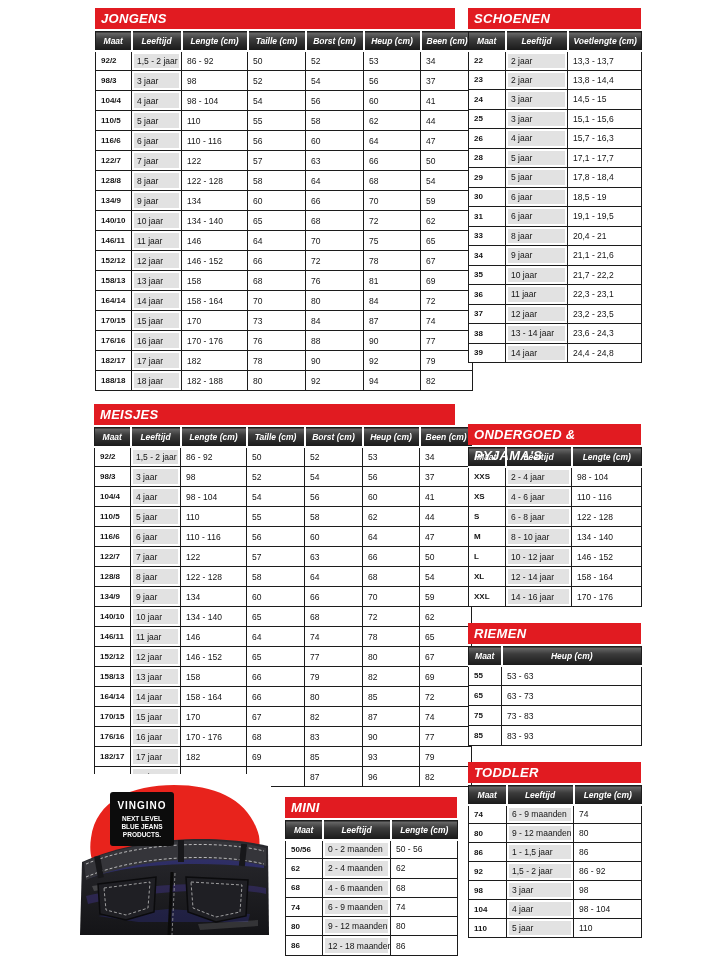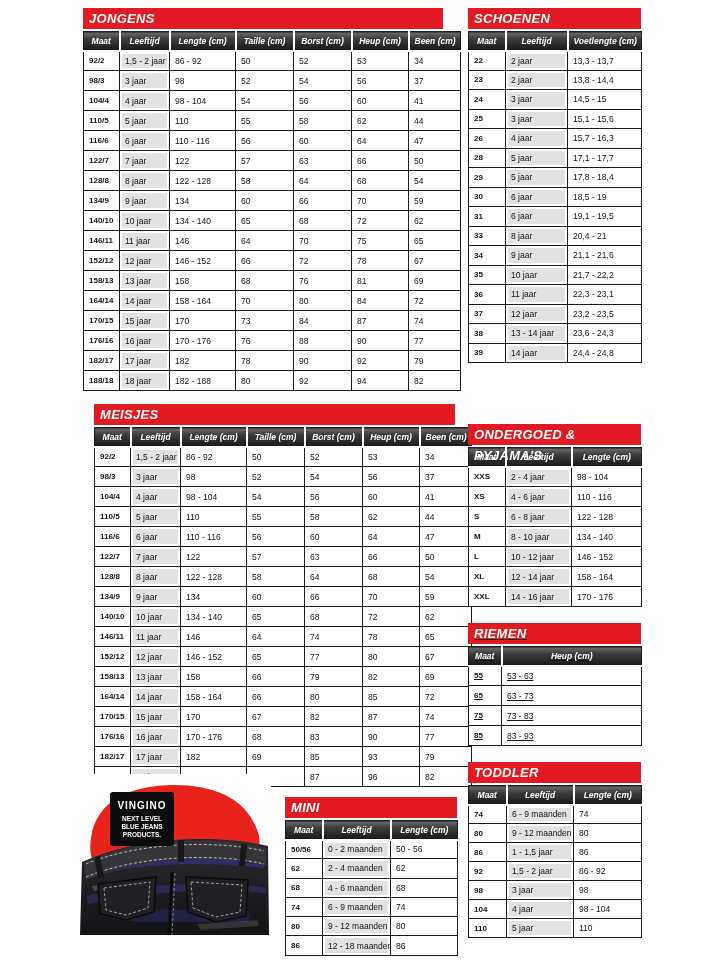--- a/index.html
+++ b/index.html
@@ -60,21 +60,21 @@
   }
   .jeans {
     position: absolute;
     left: 78px; top: 774px;
     width: 193px; height: 162px;
   }
 </style>
 </head>
 <body>
 
-<section class="tbl" style="left: 66px; top: 8px; width: 377px; padding-left: 17px; --rh: 20px;">
+<section class="tbl" style="left: 78px; top: 8px; width: 377px; padding-left: 17px; --rh: 20px;">
     <div class="tbar">JONGENS</div>
     <table>
       <colgroup>
         <col style="width: 36px;">
         <col style="width: 50px;">
         <col style="width: 66px;">
         <col style="width: 58px;">
         <col style="width: 58px;">
         <col style="width: 57px;">
         <col style="width: 52px;">
@@ -573,21 +573,21 @@
           <td>158 - 164</td>
         </tr>
         <tr>
           <td>XXL</td>
           <td class="gray">14 - 16 jaar</td>
           <td>170 - 176</td>
         </tr>
       </tbody>
     </table>
   </section>
-<section class="tbl" style="left: 468px; top: 623px; width: 173px; text-decoration: underline; --rh: 20px;">
+<section class="tbl" style="left: 468px; top: 623px; width: 173px; --rh: 20px;">
     <div class="tbar">RIEMEN</div>
     <table>
       <colgroup>
         <col style="width: 33px;">
         <col style="width: 140px;">
       </colgroup>
       <thead>
         <tr>
           <th>Maat</th>
           <th>Heup (cm)</th>

